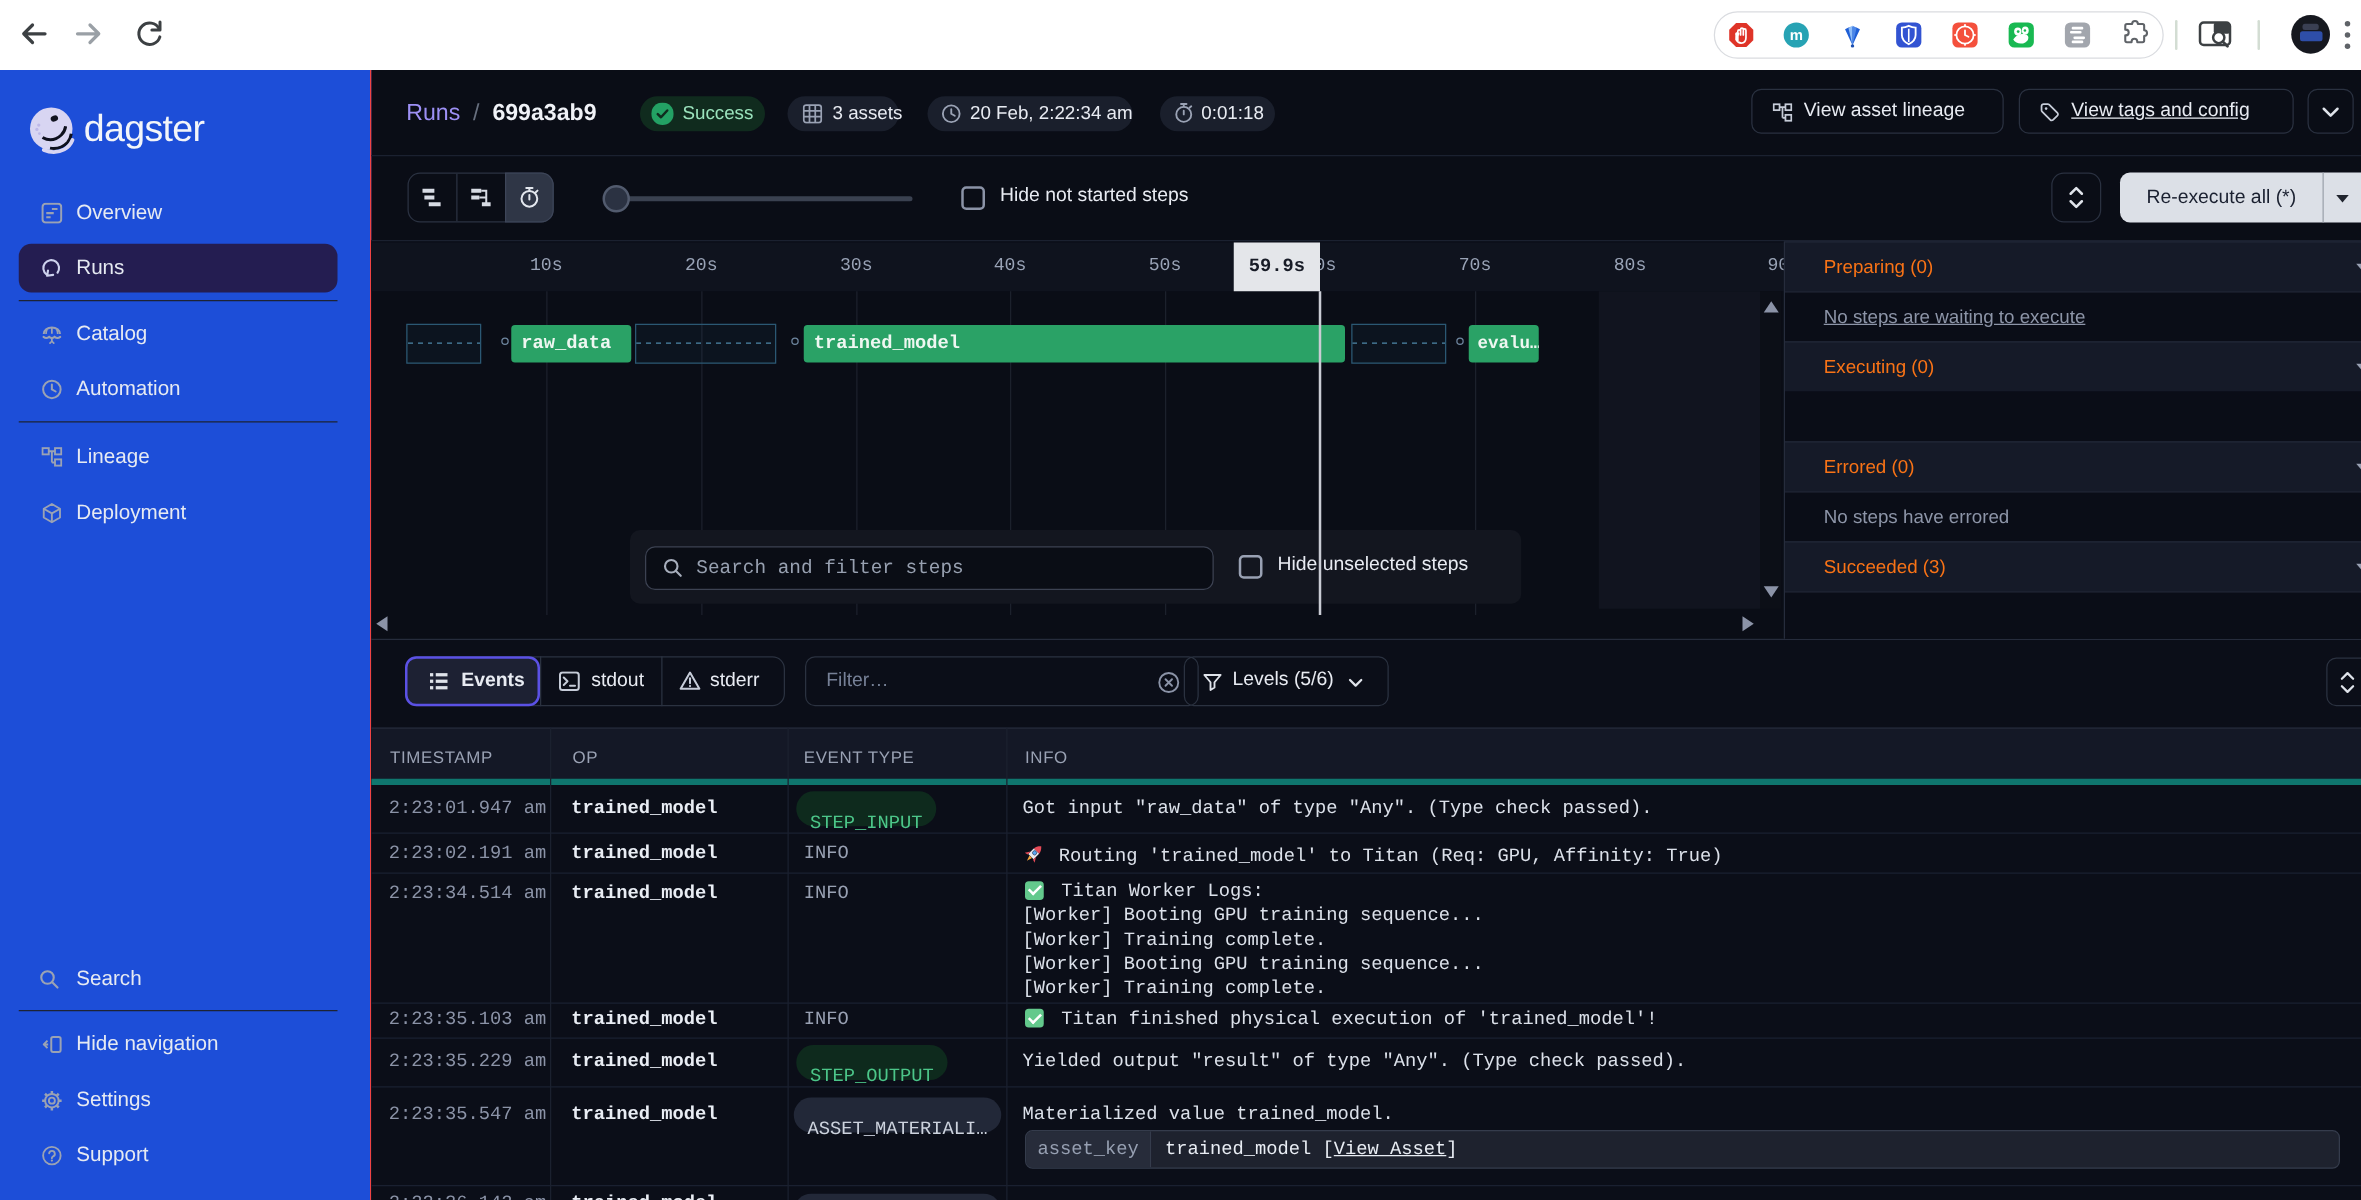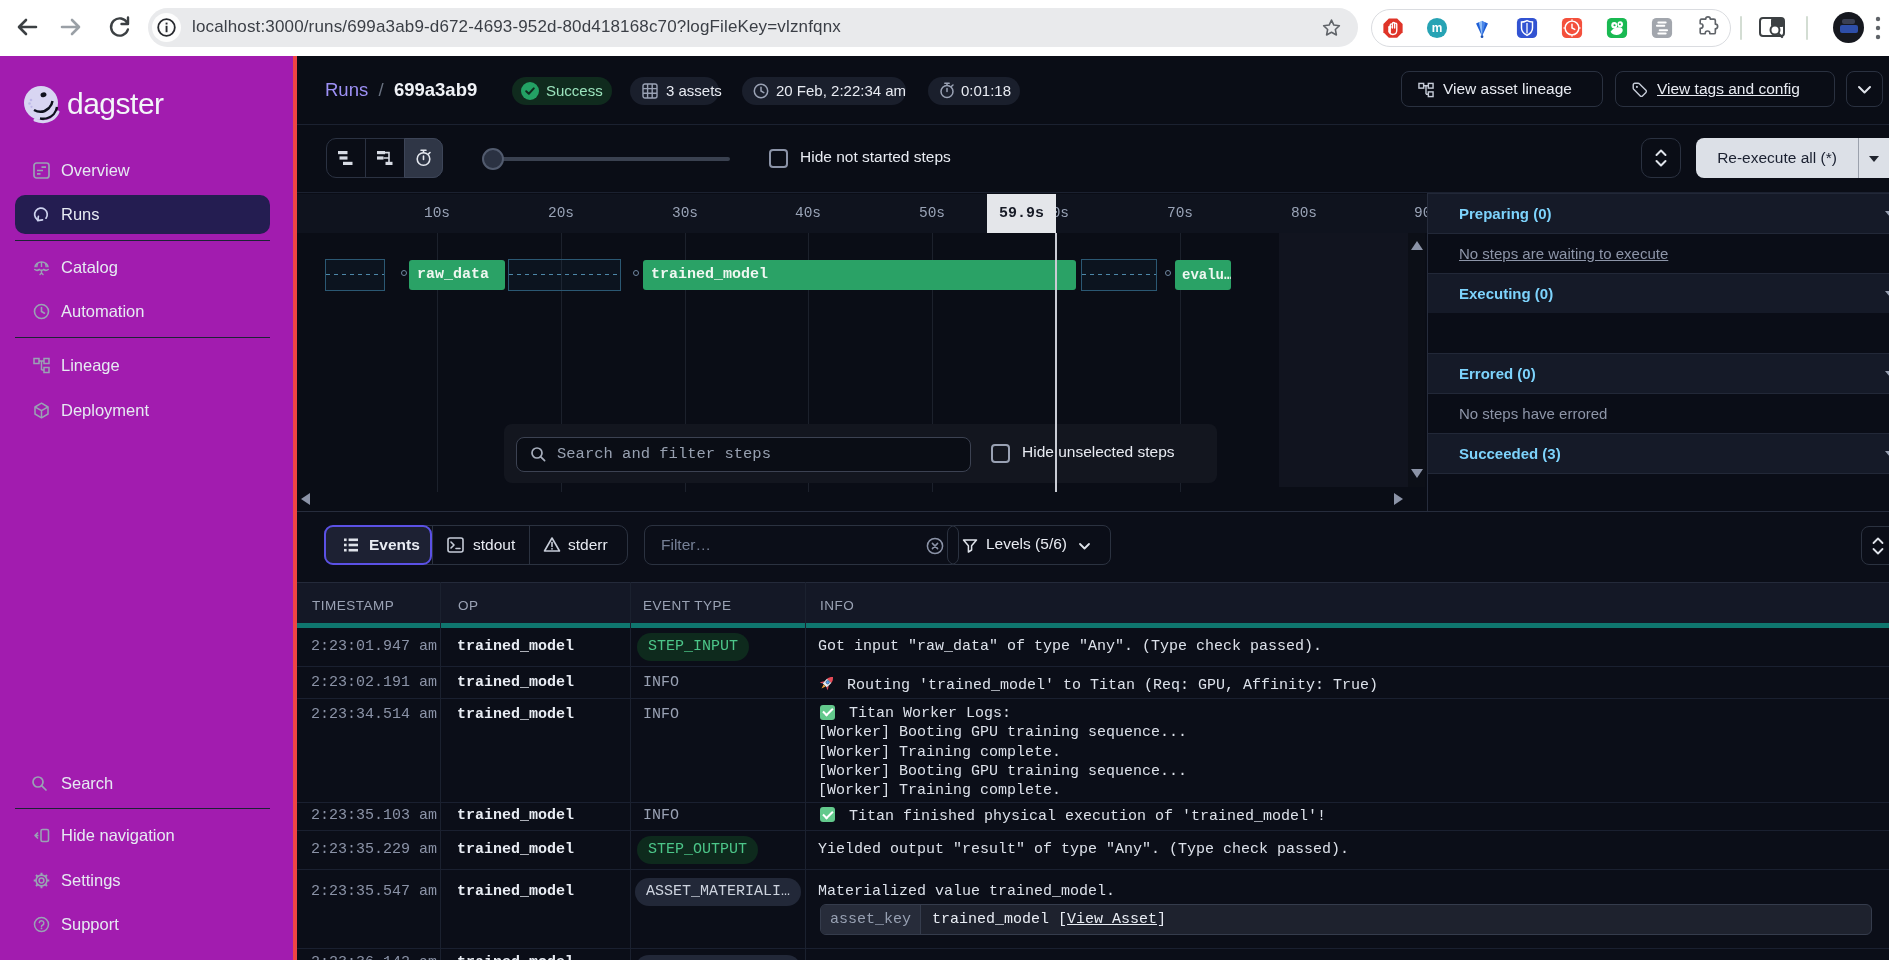--- a/index.html
+++ b/index.html
@@ -11,21 +11,21 @@
 #chrome .urlbar{position:absolute;left:148px;top:8px;width:1210px;height:39px;background:#e9eaec;border-radius:20px;}
 #chrome .infocirc{position:absolute;left:4px;top:5px;width:29px;height:29px;border-radius:50%;background:#fdfdfd;}
 .navic{position:absolute;top:12px;}
 #chrome .urltext{position:absolute;left:44px;top:9px;font-size:17px;color:#3b3f46;letter-spacing:0.15px;white-space:nowrap;}
 .extpill{position:absolute;left:1371px;top:9px;width:360px;height:38px;border:1px solid #dadce0;border-radius:19px;}
 .ext{position:absolute;top:17px;width:22px;height:22px;border-radius:5px;}
 .vsep{position:absolute;top:16px;width:2px;height:24px;background:#d3ddd3;border-radius:1px;}
 
 #app{position:absolute;left:0;top:56px;width:1889px;height:904px;background:#0a0d16;}
 
-#side{position:absolute;left:0;top:0;width:297px;height:904px;background:#a21caf;border-right:4px solid #ef4444;}
+#side{position:absolute;left:0;top:0;width:297px;height:904px;background:#1d4ed8;border-right:1px solid #ef4444;}
 #side .brand{position:absolute;left:67px;top:31px;font-size:30px;color:#f3f5f9;letter-spacing:-0.5px;}
 .nav{position:absolute;left:61px;font-size:16.5px;color:#e6eaf2;white-space:nowrap;}
 .nico{position:absolute;left:33px;width:17px;height:17px;}
 .runspill{position:absolute;left:15px;top:139px;width:255px;height:39px;background:#241d51;border-radius:10px;}
 .sidesep{position:absolute;left:15px;width:255px;height:1px;background:#1d2334;}
 
 #main{position:absolute;left:297px;top:0;width:1592px;height:904px;}
 
 #rhead{position:absolute;left:0;top:0;width:1592px;height:69px;border-bottom:1px solid #1b2130;}
 .crumb{position:absolute;top:23px;font-size:18.5px;white-space:nowrap;}
@@ -49,53 +49,42 @@
 .chk{display:inline-block;width:15px;height:15px;background:#63c98c;border-radius:3px;vertical-align:-2.5px;position:relative;margin:0 5px 0 2px;}
 .chk::after{content:"";position:absolute;left:3px;top:3.5px;width:7.5px;height:4px;border-left:2px solid #fff;border-bottom:2px solid #fff;transform:rotate(-45deg);}
 .tab{position:absolute;top:14px;height:40px;line-height:38px;color:#e8ebf2;font-size:15.5px;white-space:nowrap;}
 .thead{position:absolute;top:70px;left:0;width:1592px;height:46px;background:#141826;border-top:1px solid #242a3a;border-bottom:5px solid #0f766e;text-decoration:underline;}
 .hlab{position:absolute;top:0;height:46px;line-height:46px;font-size:13.5px;color:#9aa2b4;letter-spacing:0.5px;}
 .colline{position:absolute;top:70px;width:1px;height:379px;background:#1b212f;}
 .row{position:absolute;left:0;width:1592px;border-bottom:1px solid #1a2030;}
 .ts{position:absolute;left:0;top:0;width:140px;text-align:right;color:#8b93a7;font-size:15px;font-family:"Liberation Mono",monospace;white-space:nowrap;}
 .op{position:absolute;left:160px;top:0;color:#e9edf4;font-weight:bold;font-size:15px;font-family:"Liberation Mono",monospace;}
 .etg{position:absolute;left:346px;top:0;color:#99a1b3;font-size:15px;font-family:"Liberation Mono",monospace;}
-.epill{position:absolute;left:340px;height:28px;border-radius:14px;font-size:15px;font-family:"Liberation Mono",monospace;line-height:28px;padding:0 11px;white-space:nowrap;}
+.epill{position:absolute;left:340px;height:28px;border-radius:14px;font-size:15px;font-family:"Liberation Mono",monospace;line-height:28px;padding:12px 11px;white-space:nowrap;}
 .inf{position:absolute;left:521px;top:0;color:#dce1ea;font-size:15px;font-family:"Liberation Mono",monospace;white-space:nowrap;}
 
 #panel{position:absolute;left:1130px;top:137px;width:462px;height:318px;background:#0a0d17;border-left:1px solid #262c3c;}
 .prow{position:absolute;left:0;width:462px;height:40px;line-height:40px;border-top:1px solid #222838;font-size:15px;white-space:nowrap;overflow:hidden;}
-.phead{background:#151a28;color:#7dd3fc;font-weight:bold;}
+.phead{background:#151a28;color:#f97316;font-weight:normal;}
 .pbody{color:#8d95a8;}
 .pcaret{position:absolute;right:-7px;top:17px;width:0;height:0;border-left:6px solid transparent;border-right:6px solid transparent;border-top:7px solid #98a0b2;}
 </style>
 </head>
 <body>
 <div id="chrome">
   <svg class="navic" style="left:14px;" width="26" height="30" viewBox="0 0 26 30">
       <path d="M22 15 H6 M12 8 L5 15 L12 22" stroke="#3c4043" stroke-width="2.6" fill="none" stroke-linecap="round" stroke-linejoin="round"></path>
     </svg>
   <svg class="navic" style="left:58px;" width="26" height="30" viewBox="0 0 26 30">
       <path d="M4 15 H20 M14 8 L21 15 L14 22" stroke="#9aa0a6" stroke-width="2.6" fill="none" stroke-linecap="round" stroke-linejoin="round"></path>
     </svg>
   <svg class="navic" style="left:105px;" width="28" height="30" viewBox="0 0 28 30">
       <path d="M22.3 11 A8.6 8.6 0 1 0 22.9 17.5" stroke="#3c4043" stroke-width="2.4" fill="none" stroke-linecap="round"></path>
       <path d="M23 5.5 L23 12 L16.5 12" stroke="#3c4043" stroke-width="2.4" fill="none" stroke-linecap="round" stroke-linejoin="round"></path>
     </svg>
-  <div class="urlbar">
-    <div class="infocirc"><svg width="29" height="29" viewBox="0 0 29 29">
-          <circle cx="14.5" cy="14.5" r="8.3" stroke="#27292e" stroke-width="1.8" fill="none"></circle>
-          <rect x="13.6" y="12.8" width="1.9" height="6.4" fill="#27292e"></rect>
-          <rect x="13.6" y="9.6" width="1.9" height="1.9" fill="#27292e"></rect>
-        </svg></div>
-    <div class="urltext">localhost:3000/runs/699a3ab9-d672-4693-952d-80d418168c70?logFileKey=vlznfqnx</div>
-    <svg style="position:absolute;right:16px;top:9px;" width="21" height="21" viewBox="0 0 24 24">
-        <path d="M12 3.5 L14.7 9.2 L21 10 L16.4 14.3 L17.6 20.5 L12 17.4 L6.4 20.5 L7.6 14.3 L3 10 L9.3 9.2 Z" stroke="#5f6368" stroke-width="1.8" fill="none" stroke-linejoin="round"></path>
-      </svg>
-  </div>
   <div class="extpill"></div>
   <svg class="ext" style="left:1382px;" width="23" height="23" viewBox="0 0 24 24">
       <path d="M7.5 1.5 h9 l6 6 v9 l-6 6 h-9 l-6-6 v-9 Z" fill="#df3428"></path>
       <path d="M9 17 V8.8 c0-1.8 2.4-1.8 2.4 0 M11.4 12 V7.4 c0-1.8 2.4-1.8 2.4 0 M13.8 12 V8 c0-1.7 2.3-1.7 2.3 0 V14.5 c0 3-1.6 4.6-4.2 4.6 c-2.2 0-3.2-1-4.4-3.2 L7.6 11.8 c-0.8-1.5 1.2-2.4 2-1 L9 13" stroke="#fff" stroke-width="1.5" fill="none" stroke-linecap="round"></path>
     </svg>
   <svg class="ext" style="left:1426px;" width="23" height="23" viewBox="0 0 24 24">
       <circle cx="12" cy="12" r="11" fill="#27a3b4"></circle>
       <text x="12" y="16.5" font-size="13" font-weight="bold" fill="#fff" text-anchor="middle" font-family="Liberation Sans">m</text>
     </svg>
   <svg class="ext" style="left:1471px;" width="23" height="23" viewBox="0 0 24 24">

